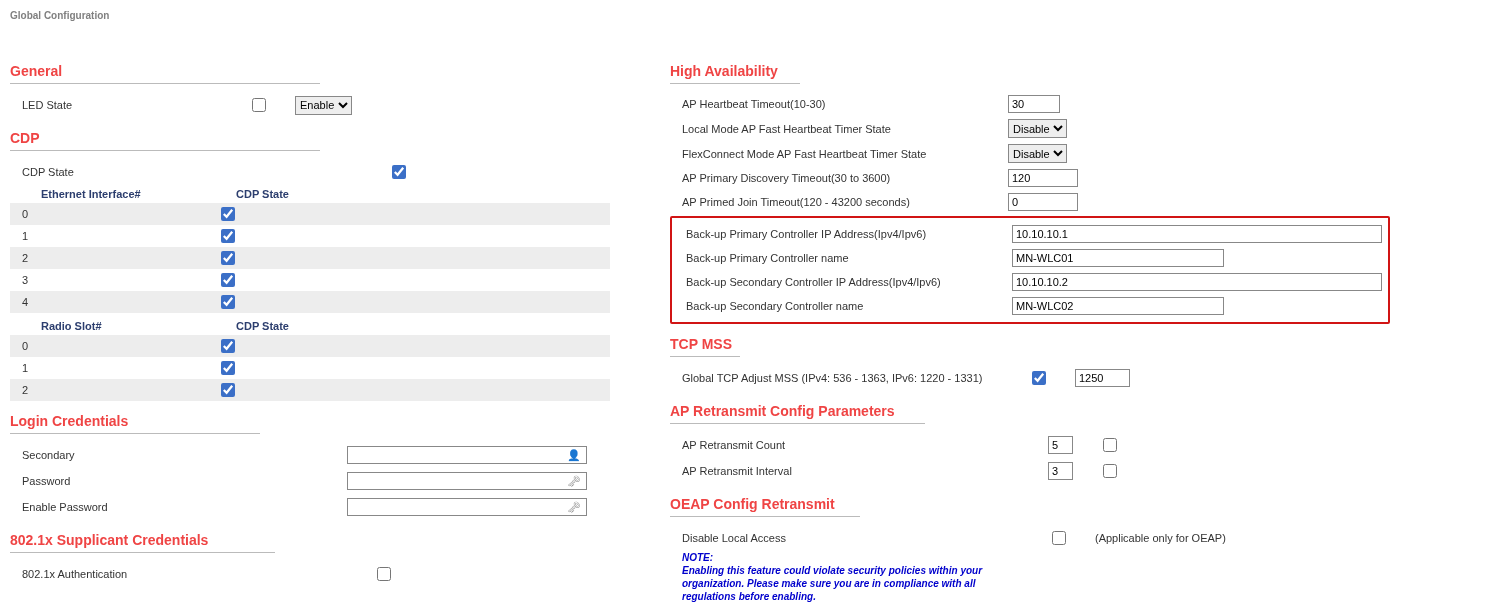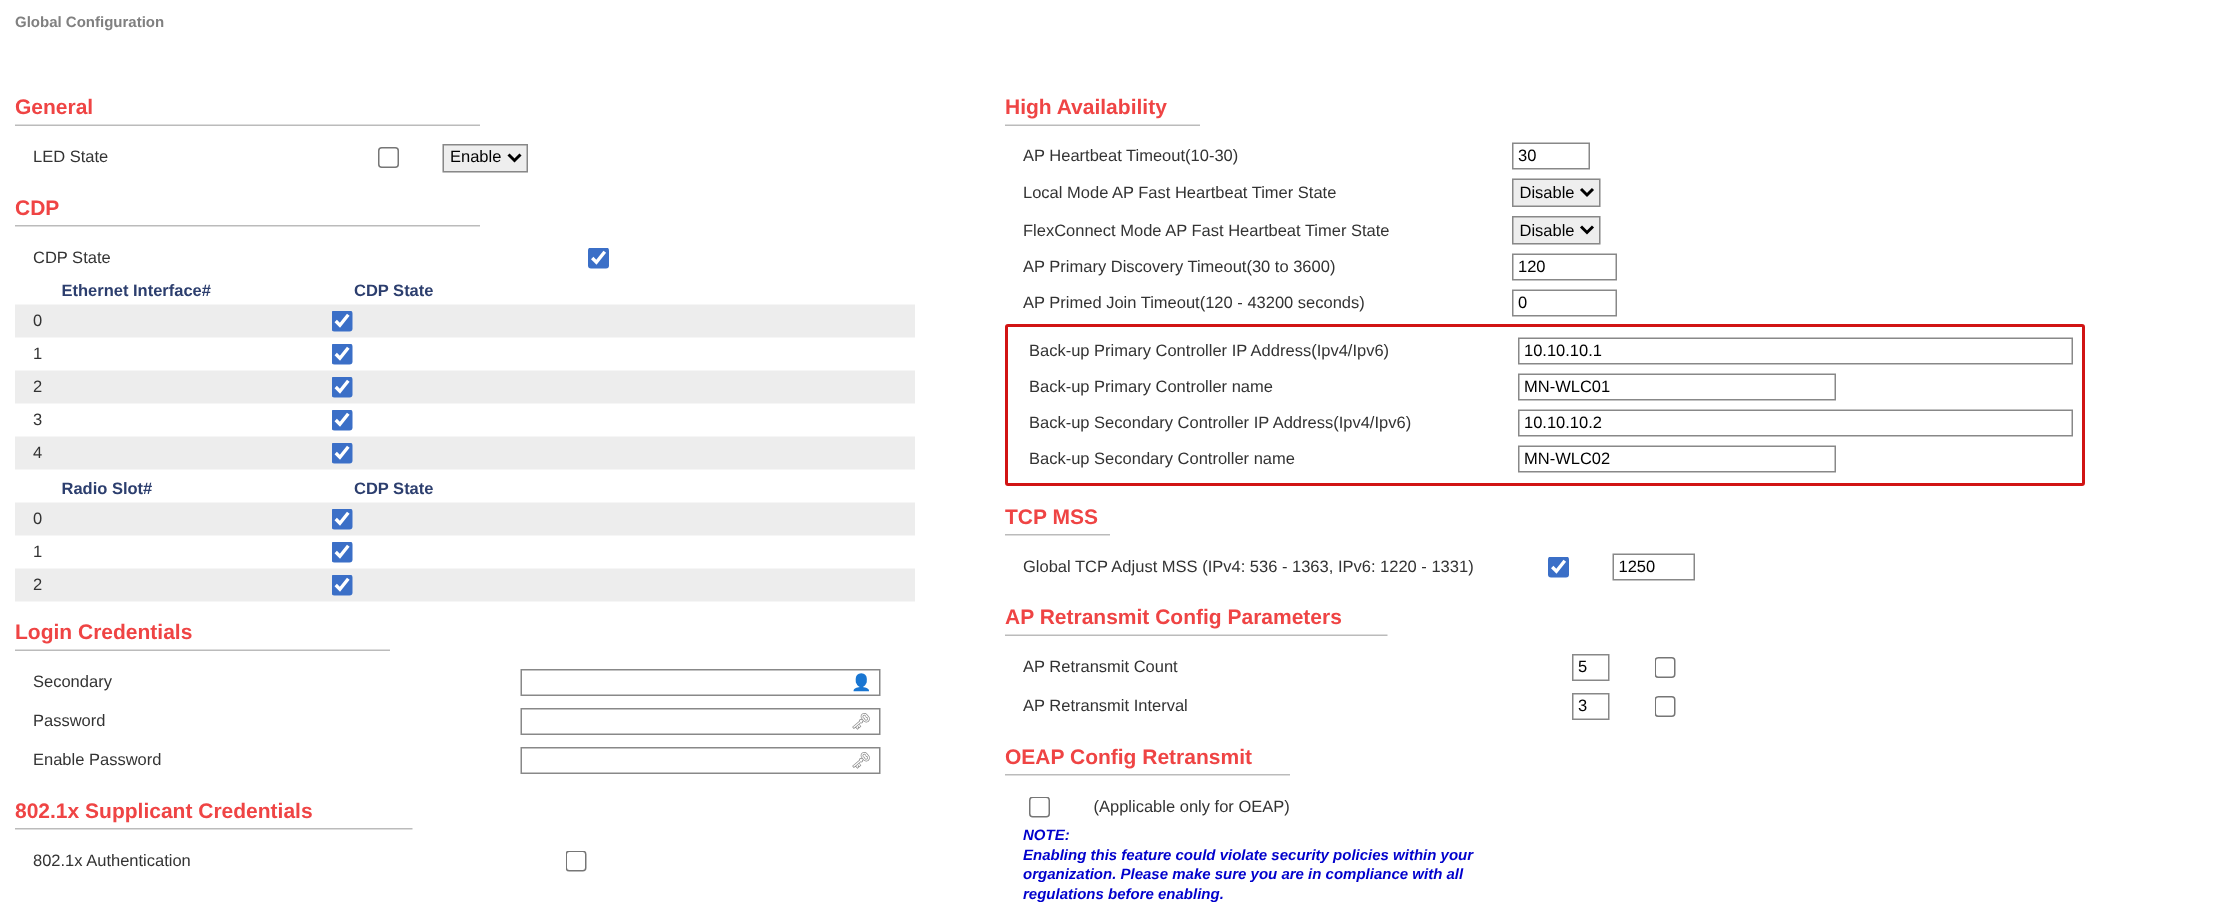--- a/index.html
+++ b/index.html
@@ -266,20 +266,21 @@
       <input type="checkbox" style="">
     </div>
     <div class="row row-ar">
       <span class="label">AP Retransmit Interval</span>
       <input type="text" style="width: 25px;" value="3">
       <input type="checkbox" style="">
     </div>
 
     <div class="section-header" style="width:190px;">OEAP Config Retransmit</div>
     <div class="row row-oeap">
+      <span class="label">Disable Local Access</span>
       <input type="checkbox" style="">
       <span class="paren">(Applicable only for OEAP)</span>
     </div>
     <div class="note">
       <span>NOTE:</span><br>
       <span>Enabling this feature could violate security policies within your organization. Please make sure you are in compliance with all regulations before enabling.</span>
     </div>
     <div class="row row-oeap">
       
       

